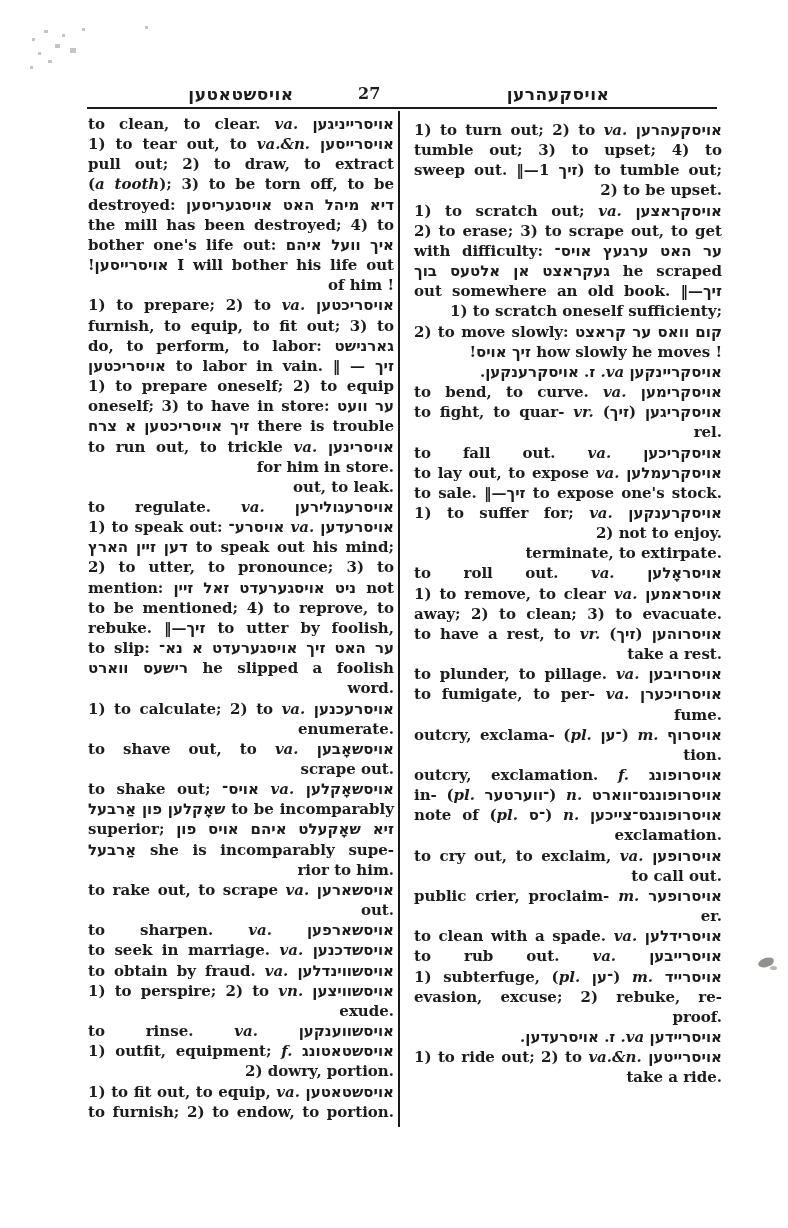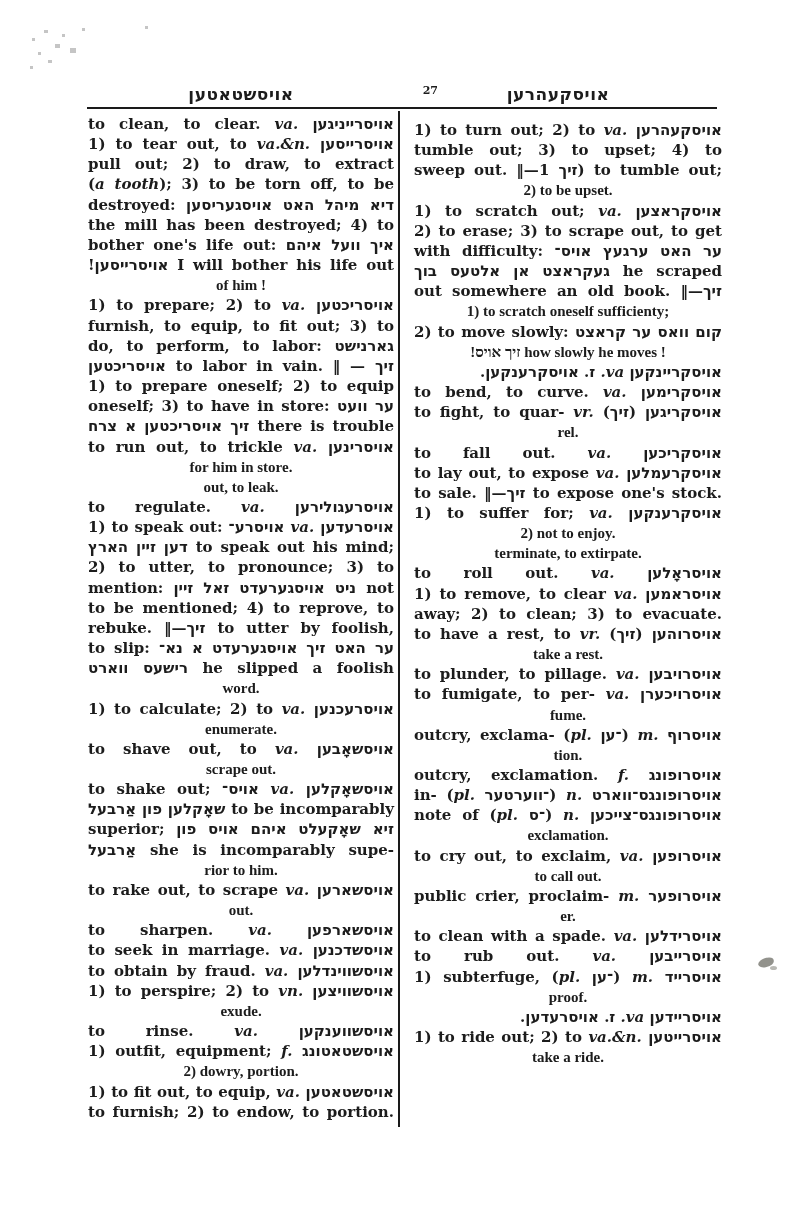--- a/index.html
+++ b/index.html
@@ -10,30 +10,30 @@
     overflow:hidden;
     font-family:"DejaVu Serif","DejaVu Sans",serif;
     color:#1c1c1c;
     font-weight:700;
     padding-left:9px;
   }
   
   .guide{position:absolute;top:84px;font-size:17px;text-align:center;letter-spacing:.5px;}
   .guide-left{left:88px;width:306px;}
   .guide-right{left:404px;width:308px;}
-  .pagenum{position:absolute;top:84px;left:358px;width:80px;text-align:right;font-size:11px;}
+  .pagenum{position:absolute;top:84px;left:358px;width:80px;text-align:left;font-size:16px;}
   .hrule{position:absolute;top:107px;left:87px;width:630px;height:2px;background:#1a1a1a;}
   .vrule{position:absolute;top:111px;left:398px;width:2px;height:1016px;background:#1a1a1a;}
   
   .col{position:absolute;top:114px;font-size:15px;}
   .col-left{left:88px;width:306px;}
   .col-right{left:414px;width:308px;margin-top:6px;}
   .line{line-height:20.15px;white-space:normal;}
   .line.j{text-align:justify;text-align-last:justify;}
-  .line.l{text-align:center;font-family:Liberation Serif, serif;}
+  .line.l{text-align:right;}
   .line.c{}
   .line i{font-weight:700;}
   
   .speck{position:absolute;background:rgba(90,90,90,.35);}
   .smudge{position:absolute;left:758px;top:958px;width:16px;height:9px;
           background:#6d6d66;border-radius:60% 40% 55% 45%;opacity:.75;
           transform:rotate(-12deg);}
   .smudge2{position:absolute;left:770px;top:966px;width:7px;height:4px;
           background:#8a8a82;border-radius:50%;opacity:.6;}
 </style>
@@ -151,20 +151,21 @@
       <div class="line j">in- (<i>pl.</i> ־ווערטער) <i>n.</i> אויסרופונגס־ווארט</div>
       <div class="line j">note of (<i>pl.</i> ־ס) <i>n.</i> אויסרופונגס־צייכען</div>
       <div class="line l">exclamation.</div>
       <div class="line j">to cry out, to exclaim, <i>va.</i> אויסרופען</div>
       <div class="line l">to call out.</div>
       <div class="line j">public crier, proclaim- <i>m.</i> אויסרופער</div>
       <div class="line l">er.</div>
       <div class="line j">to clean with a spade. <i>va.</i> אויסרידלען</div>
       <div class="line j">to rub out. <i>va.</i> אויסרייבען</div>
       <div class="line j">1) subterfuge, (<i>pl.</i> ־ען) <i>m.</i> אויסרייד</div>
+      <div class="line j">evasion, excuse; 2) rebuke, re-</div>
       <div class="line l">proof.</div>
       <div class="line c" dir="rtl">אויסריידען <i>va.</i> ז. אויסרעדען.</div>
       <div class="line j">1) to ride out; 2) to <i>va.&amp;n.</i> אויסרייטען</div>
       <div class="line l">take a ride.</div>
     </div>
 
   <div class="smudge"></div>
   <div class="smudge2"></div>
 
 </div>

